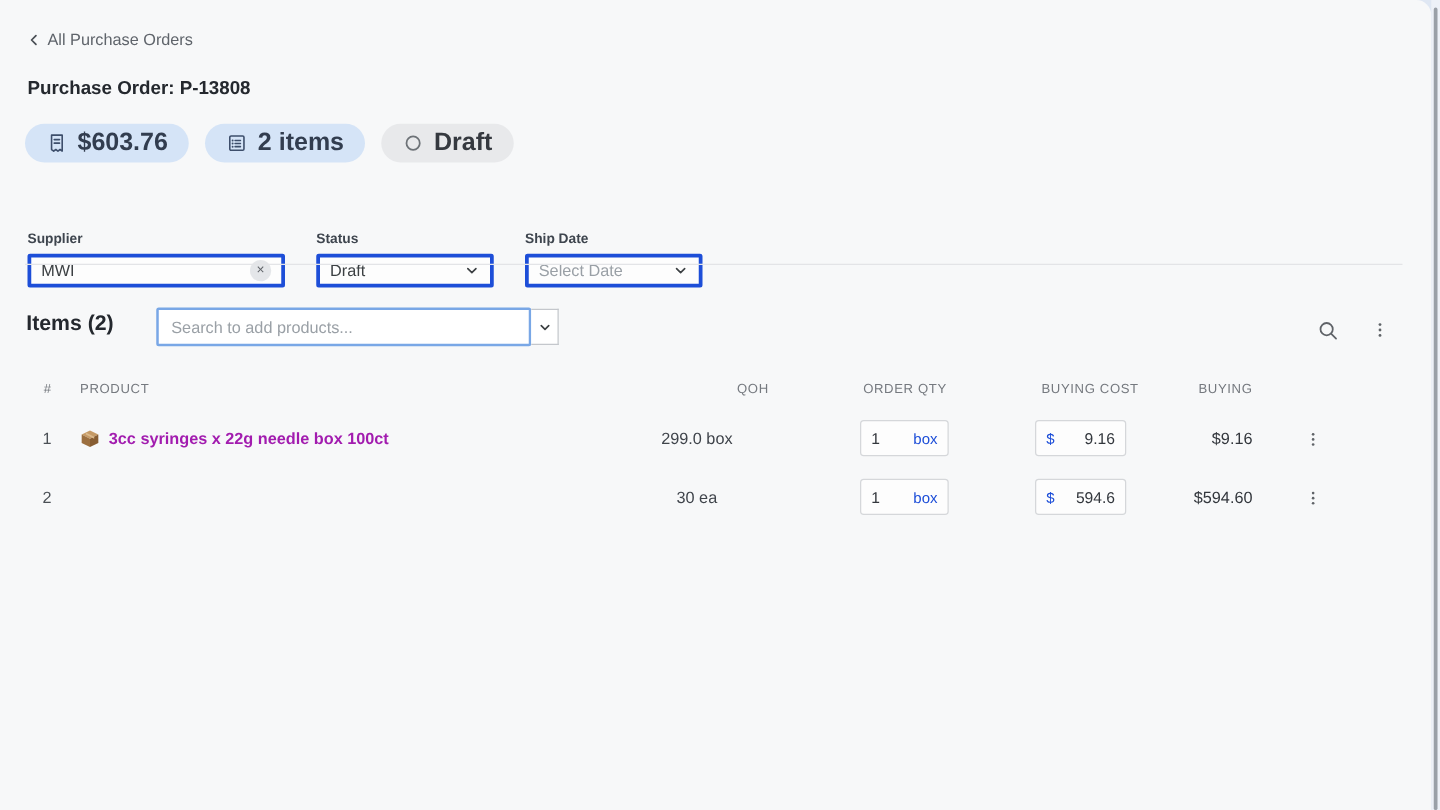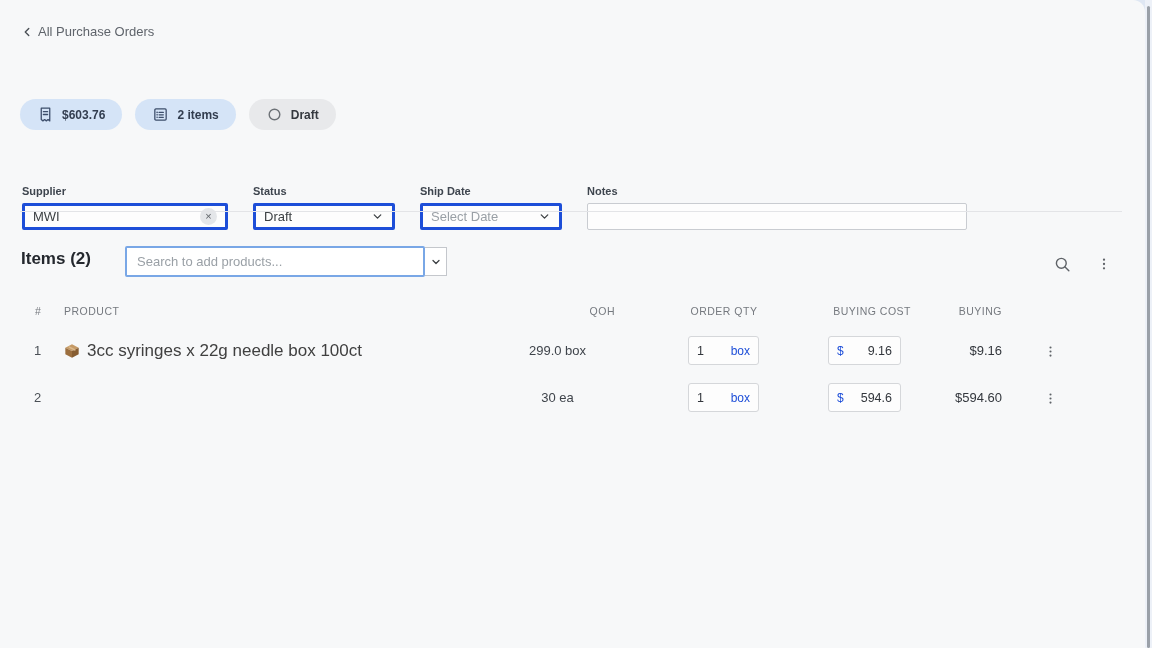--- a/index.html
+++ b/index.html
@@ -10,21 +10,21 @@
   .scrollbar{position:absolute;right:2px;top:6px;bottom:0;width:3px;background:#9aa0a8;border-radius:2px;}
 
   
   .breadcrumb{position:absolute;left:20px;top:24px;display:flex;align-items:center;gap:4px;
     font-size:13px;color:#5f646b;cursor:pointer;}
   .page-title{position:absolute;left:22px;top:62px;font-size:15px;font-weight:700;color:#24282e;}
 
   
   .badges{position:absolute;left:20px;top:99px;display:flex;gap:13px;}
   .badge{height:31px;border-radius:16px;display:flex;align-items:center;gap:8px;
-    padding:0 17px;font-size:12px;font-weight:600;color:#323d4f;}
+    padding:0 17px;font-size:20px;font-weight:600;color:#323d4f;}
   .badge.blue{background:#d5e4f7;}
   .badge.gray{background:#e8e9eb;color:#35393f;}
 
   
   .field{position:absolute;top:148px;}
   .field label{display:block;font-size:11px;font-weight:700;color:#3e454e;margin-bottom:6px;margin-top:37px;}
   .input-box,.select-box{height:27px;background:#fdfdfd;border:3px solid #1d4ed8;border-radius:2px;
     display:flex;align-items:center;padding:0 8px;font-size:13px;color:#3c4043;box-sizing:border-box;}
   .select-box{justify-content:space-between;cursor:pointer;}
   .placeholder{color:#9aa0a6;}
@@ -48,21 +48,21 @@
     display:flex;align-items:center;justify-content:center;cursor:pointer;padding:0;}
 
   
   .thead{position:absolute;left:0;right:0;top:305px;height:16px;font-size:10.5px;color:#75797f;
     letter-spacing:.5px;}
   .thead span{position:absolute;}
   .row{position:absolute;left:0;right:0;height:46px;}
   .cell{position:absolute;font-size:13px;color:#3f444b;line-height:46px;}
   .c-num{left:34px;color:#4b5056;}
   .c-prod{left:64px;display:flex;align-items:center;gap:7px;height:46px;}
-  .prod-name{font-size:17px;font-weight:400;color:#404040;}
+  .prod-name{font-size:13px;font-weight:700;color:#a21caf;}
   .c-qoh{left:500px;width:115px;text-align:center;}
   .mini-box{position:absolute;top:8px;height:29px;background:#fdfdfd;border:1px solid #d5d7da;
     border-radius:3px;display:flex;align-items:center;justify-content:space-between;
     padding:0 8px;box-sizing:border-box;font-size:12.5px;cursor:text;}
   .b-qty{left:688px;width:71px;}
   .b-cost{left:828px;width:73px;}
   .mini-box .muted{color:#1d4ed8;font-size:12px;}
   .mini-box .val{color:#33373d;}
   .c-total{left:920px;width:82px;text-align:right;font-weight:500;color:#33373d;}
   .row-kebab{left:1038px;top:7px;position:absolute;width:24px;height:32px;background:none;border:none;
@@ -75,20 +75,21 @@
 
   <div class="breadcrumb">
     <span style="display:flex;">
       <svg width="14" height="14" viewBox="0 0 24 24">
           <path d="M15 18l-6-6 6-6" fill="none" stroke="#4b5056" stroke-width="2.4" stroke-linecap="round" stroke-linejoin="round"></path>
         </svg>
     </span>
     <span>All Purchase Orders</span>
   </div>
 
+  <div class="page-title">Purchase Order: P-13808</div>
 
   <div class="badges">
     <div class="badge blue">
       <span style="display:flex;">
         <svg width="17" height="17" viewBox="0 0 24 24" fill="none" stroke="#3d4e6b" stroke-width="1.8" stroke-linejoin="round">
           <path d="M6 3h12v18l-2.4-1.8L13.2 21l-2.4-1.8L8.4 21 6 19.2V3z"></path>
           <path d="M9 8h6M9 12h6" stroke-linecap="round"></path>
         </svg>
       </span>
       <span>$603.76</span>
@@ -138,24 +139,20 @@
     <div class="select-box">
       <span class="placeholder">Select Date</span>
       <span style="display:flex;">
         <svg width="13" height="13" viewBox="0 0 24 24">
             <path d="M6 9l6 6 6-6" fill="none" stroke="#3c4043" stroke-width="2.4" stroke-linecap="round" stroke-linejoin="round"></path>
           </svg>
       </span>
     </div>
   </div>
 
-  <div class="field" style="left:587px;width:380px;">
-    <label>Notes</label>
-    <input class="text-input" value="" style="">
-  </div>
 
   <div class="divider"></div>
 
   <div class="items-heading">Items (2)</div>
 
   <div class="search-combo">
     <input placeholder="Search to add products..." style="">
     <div class="combo-caret">
       <span style="display:flex;">
         <svg width="12" height="12" viewBox="0 0 24 24">

